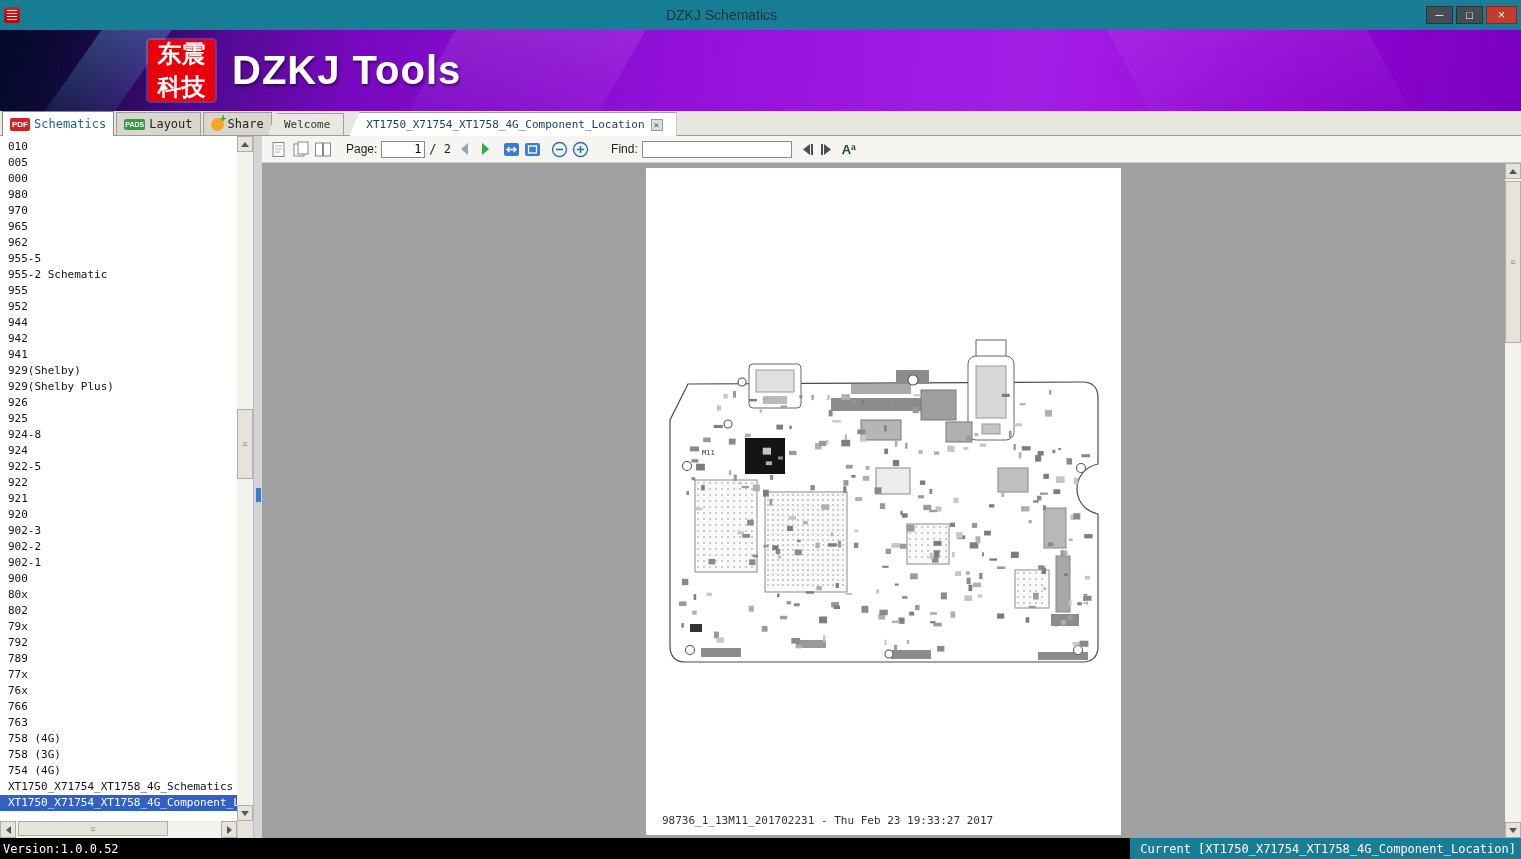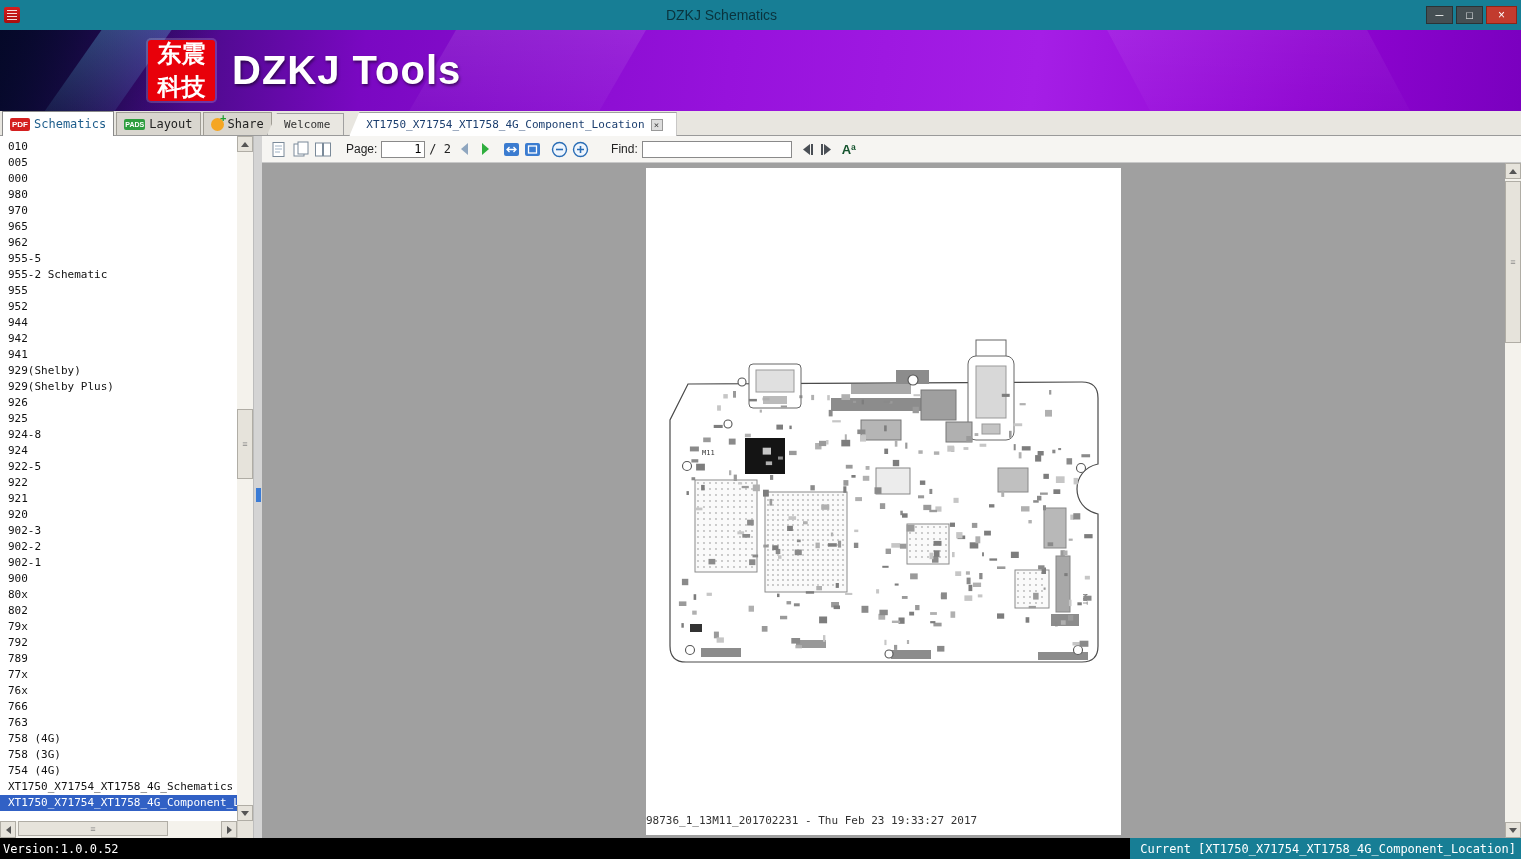--- a/index.html
+++ b/index.html
@@ -73,21 +73,21 @@
   .tbtn { display:flex; align-items:center; justify-content:center; margin-right:4px; cursor:default; }
   .tb-label { margin:0 4px 0 10px; }
   .page-input { width:44px; height:17px; border:1px solid #8a8a8a; font:12px "DejaVu Sans Mono", monospace; text-align:right; padding:0 3px; background:#fff; }
   .page-total { margin:0 6px 0 4px; font:12px "DejaVu Sans Mono", monospace; }
   .find-input { width:150px; height:17px; border:1px solid #8a8a8a; background:#fff; margin-right:8px; font:12px "DejaVu Sans Mono", monospace; padding:0 3px; }
   .font-ico { color:#14532d; font-weight:bold; font-size:13px; margin-left:4px; }
 
   .docwrap { flex:1; display:flex; min-height:0; }
   .docarea { flex:1; background:#a0a0a0; display:flex; justify-content:center; align-items:flex-start; overflow:hidden; position:relative; }
   .page { width:475px; height:667px; background:#fff; margin-top:5px; position:relative; flex:0 0 auto; }
-  .caption { position:absolute; left:0; bottom:8px; font:11px "DejaVu Sans Mono", monospace; color:#333; white-space:nowrap;text-align:right; }
+  .caption { position:absolute; left:16px; bottom:8px; font:11px "DejaVu Sans Mono", monospace; color:#333; white-space:nowrap;text-align:right; }
   .doc-vscroll { width:16px; flex:0 0 auto; background:#f4f2ec; position:relative; }
 
   
   .statusbar { height:21px; flex:0 0 auto; background:#000; display:flex; align-items:center; font:12px "DejaVu Sans Mono", monospace; color:#fff; }
   .status-left { padding-left:3px; }
   .status-right { margin-left:auto; background:#177e95; height:100%; display:flex; align-items:center; padding:0 5px 0 10px; white-space:nowrap; }
 </style>
 </head>
 <body>
 

